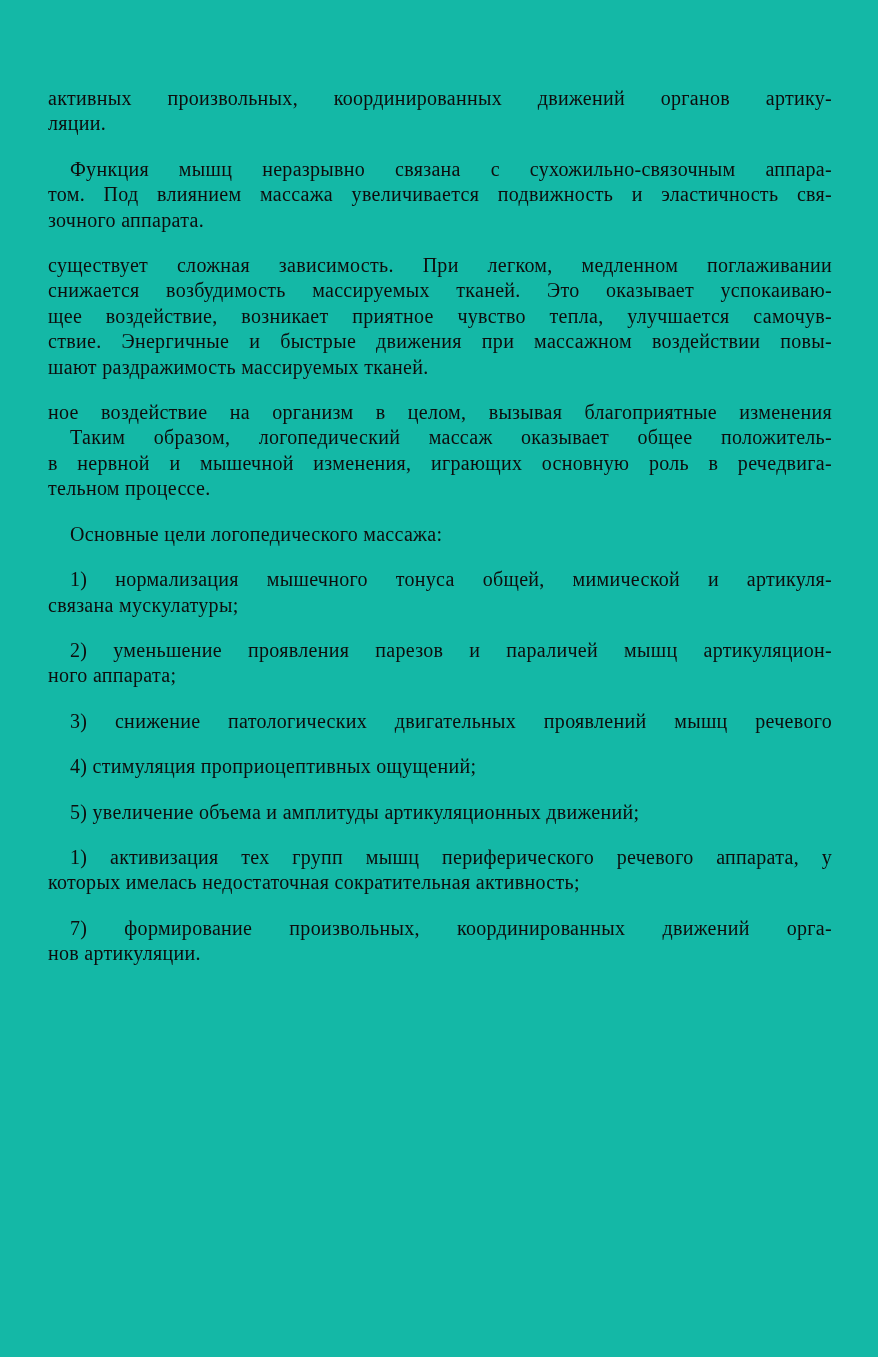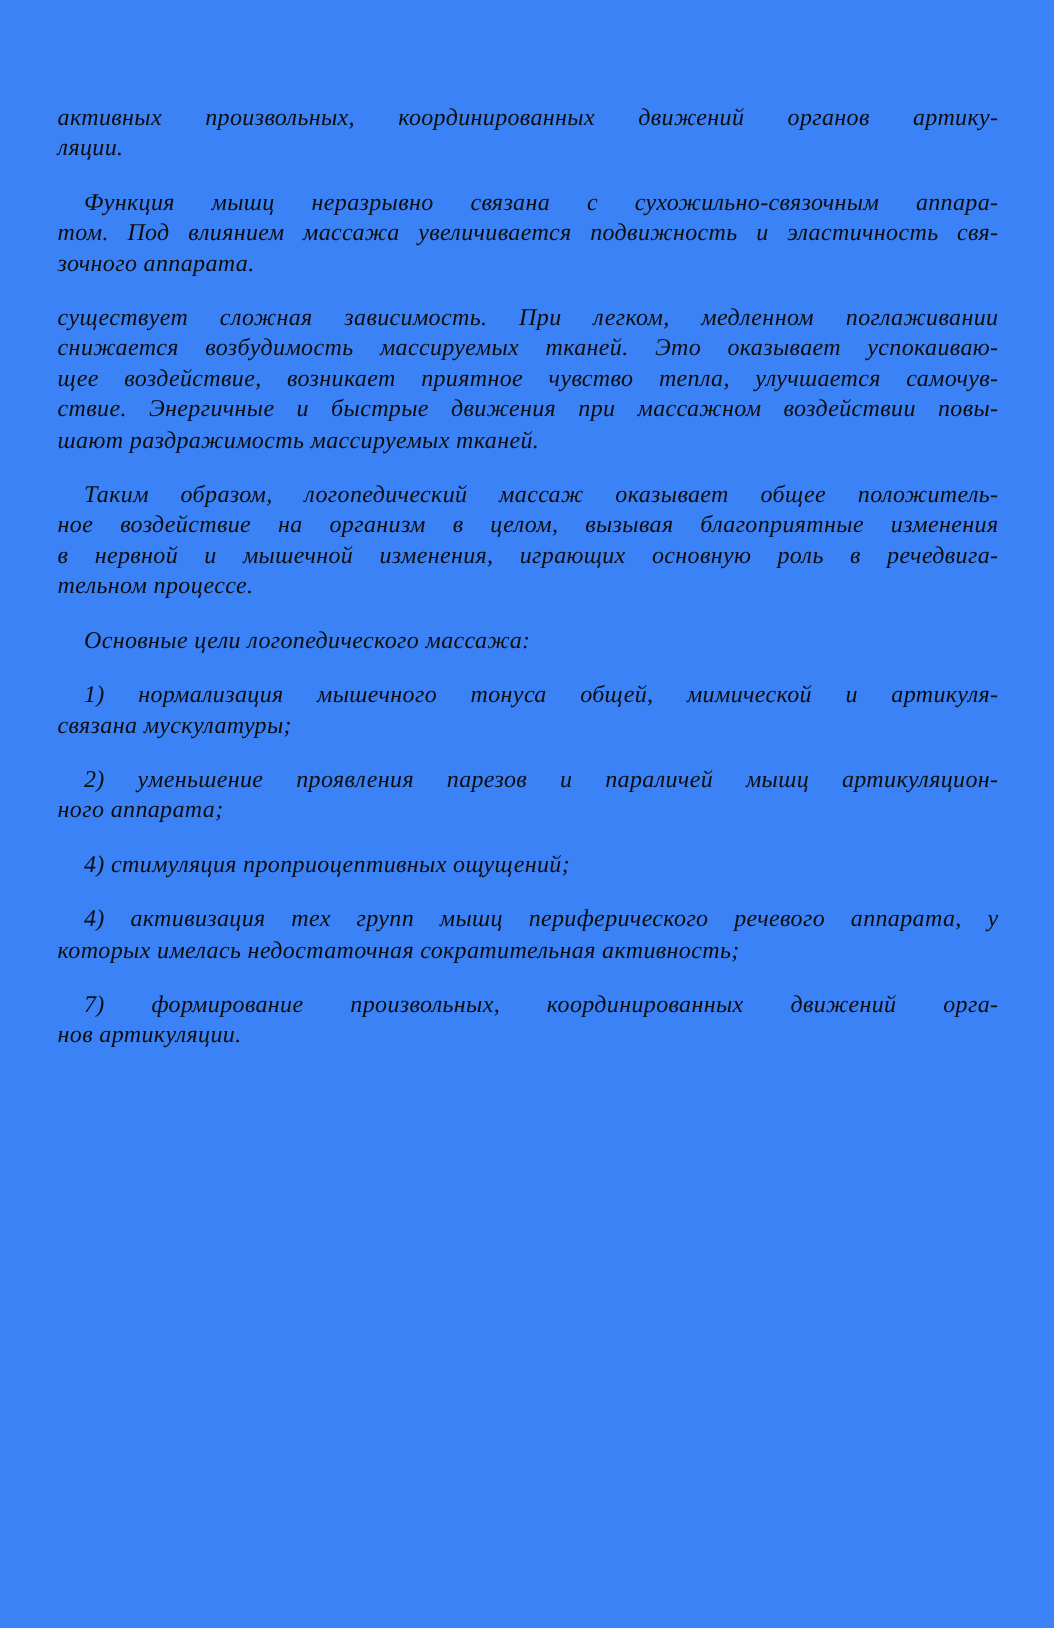--- a/index.html
+++ b/index.html
@@ -9,22 +9,21 @@
   }
   body {
     width: 878px;
     height: 1357px;
     position: relative;
     overflow: hidden;
   }
   .page {
     position: absolute;
     inset: 0;
-    background: #3b82f6;
-    font-style: italic;
+    background: #14b8a6;
   }
   .text-block {
     position: absolute;
     left: 48px;
     top: 86px;
     width: 784px;
     font-family: "Liberation Serif", "DejaVu Serif", serif;
     font-size: 20px;
     line-height: 25.4px;
     color: #0d0d0d;
@@ -70,22 +69,22 @@
       </p>
       <div class="ln">существует сложная зависимость. При легком, медленном поглаживании</div>
       <div class="ln">снижается возбудимость массируемых тканей. Это оказывает успокаиваю-</div>
       <div class="ln">щее воздействие, возникает приятное чувство тепла, улучшается самочув-</div>
       <div class="ln">ствие. Энергичные и быстрые движения при массажном воздействии повы-</div>
       <div class="ln last">шают  раздражимость  массируемых  тканей.</div>
     <p></p>
 
     <p class="para">
       </p>
+      <div class="ln">ное воздействие на организм в целом, вызывая благоприятные изменения</div>
       <div class="ln ind">Таким образом, логопедический массаж оказывает общее положитель-</div>
-      <div class="ln">ное воздействие на организм в целом, вызывая благоприятные изменения</div>
       <div class="ln">в нервной и мышечной изменения, играющих основную роль в речедвига-</div>
       <div class="ln last">тельном  процессе.</div>
     <p></p>
 
     <p class="para bold">
       </p>
       <div class="ln ind last">Основные цели логопедического массажа:</div>
     <p></p>
 
     <p class="para">
@@ -95,34 +94,36 @@
     <p></p>
 
     <p class="para">
       </p>
       <div class="ln ind">2) уменьшение проявления парезов и параличей мышц артикуляцион-</div>
       <div class="ln last">ного  аппарата;</div>
     <p></p>
 
     <p class="para">
       </p>
+      <div class="ln ind">3) снижение патологических двигательных проявлений мышц речевого</div>
     <p></p>
 
     <p class="para">
       </p>
       <div class="ln ind last">4) стимуляция  проприоцептивных  ощущений;</div>
     <p></p>
 
     <p class="para">
       </p>
+      <div class="ln ind last">5) увеличение  объема  и  амплитуды  артикуляционных  движений;</div>
     <p></p>
 
     <p class="para">
       </p>
-      <div class="ln ind">4) активизация тех групп мышц периферического речевого аппарата, у</div>
+      <div class="ln ind">1) активизация тех групп мышц периферического речевого аппарата, у</div>
       <div class="ln last">которых имелась недостаточная сократительная активность;</div>
     <p></p>
 
     <p class="para">
       </p>
       <div class="ln ind">7) формирование произвольных, координированных движений орга-</div>
       <div class="ln last">нов артикуляции.</div>
     <p></p>
 
   </div>

